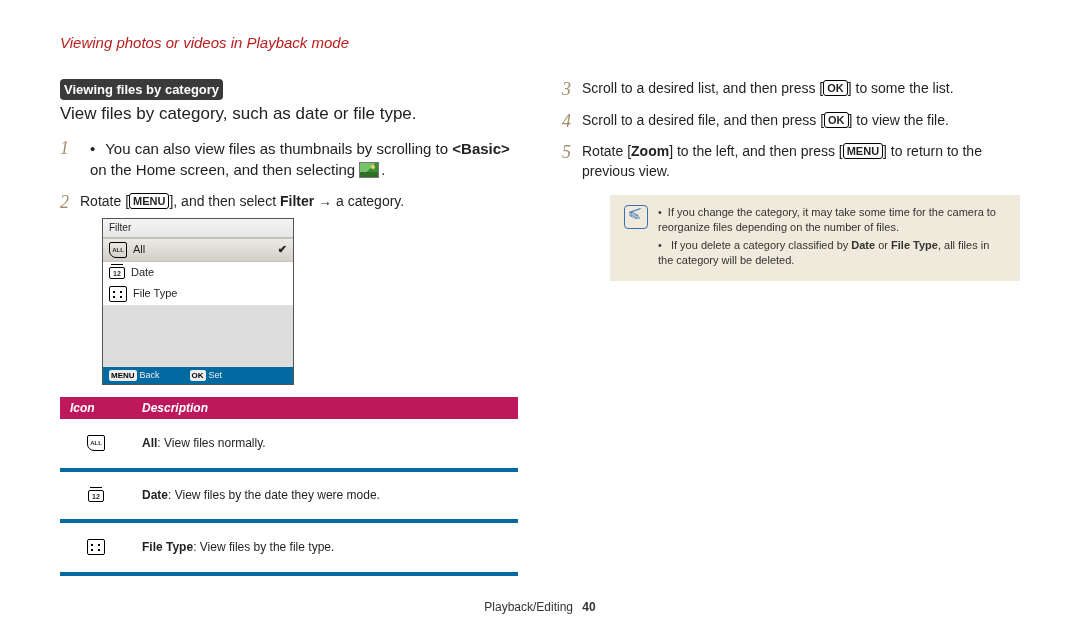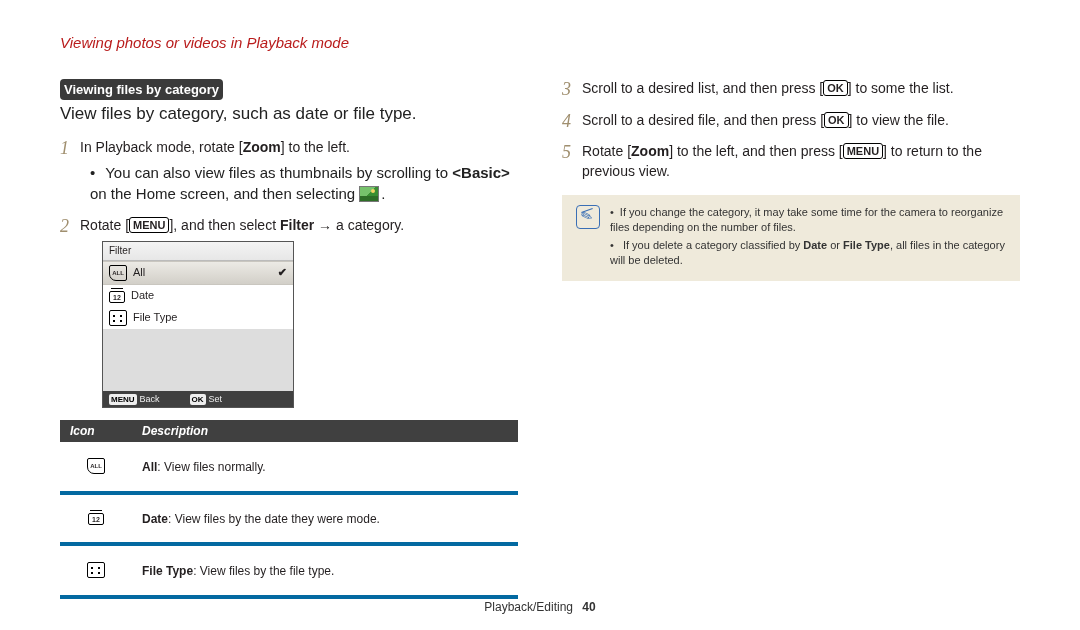--- a/index.html
+++ b/index.html
@@ -127,21 +127,21 @@
   }
   .filter-shot .check {
     margin-left: auto;
     font-weight: 800;
   }
   .filter-shot .body {
     height: 62px;
     background: #ddd;
   }
   .filter-shot .ftr {
-    background: #404040;
+    background: #0369a1;
     color: #eee;
     font-size: 9px;
     display: flex;
     gap: 30px;
     padding: 2px 6px;
   }
   .minibtn {
     display: inline-block;
     background: #eee;
     color: #000;
@@ -229,21 +229,21 @@
 
   
   .desc-table {
     border-collapse: collapse;
     width: 100%;
     max-width: 465px;
     font-size: 12px;
     margin-left: 0;
   }
   .desc-table th {
-    background: #404040;
+    background: #be185d;
     color: #fff;
     font-weight: 600;
     font-style: italic;
     text-align: left;
     padding: 4px 10px;
     font-size: 12px;
   }
   .desc-table th.icon-col { width: 52px; }
   .desc-table td {
     padding: 16px 10px;
@@ -254,20 +254,21 @@
 
   
   .note {
     display: flex;
     gap: 10px;
     background: #efeadb;
     padding: 10px 14px;
     font-size: 11px;
     color: #333;
     margin-top: 14px;
+    margin-left: 48px;
   }
   .note-icon {
     width: 22px; height: 22px;
     flex: 0 0 22px;
     border: 1.5px solid #3a6fb5;
     border-radius: 4px;
     color: #3a6fb5;
     position: relative;
   }
   .note-icon::before {
@@ -314,23 +315,20 @@
 
   <div class="columns">
 
     <div class="col">
       <span class="pill">Viewing files by category</span>
       <div class="subdesc">View files by category, such as date or file type.</div>
 
       <ol class="steps">
         <li>
           <span class="step-num">1</span>
-          <span>
-            <span>In Playback mode, rotate [</span><span class="bold">Zoom</span><span>] to the left.</span>
-          </span>
           <ul class="sub">
             <li>
               <span>You can also view files as thumbnails by scrolling to </span><span class="basic">&lt;Basic&gt;</span><span> on the Home screen, and then selecting </span><span class="glyph-pic"></span><span class="flow">.</span>
             </li>
           </ul>
         </li>
 
         <li>
           <span class="step-num">2</span>
           <span>

